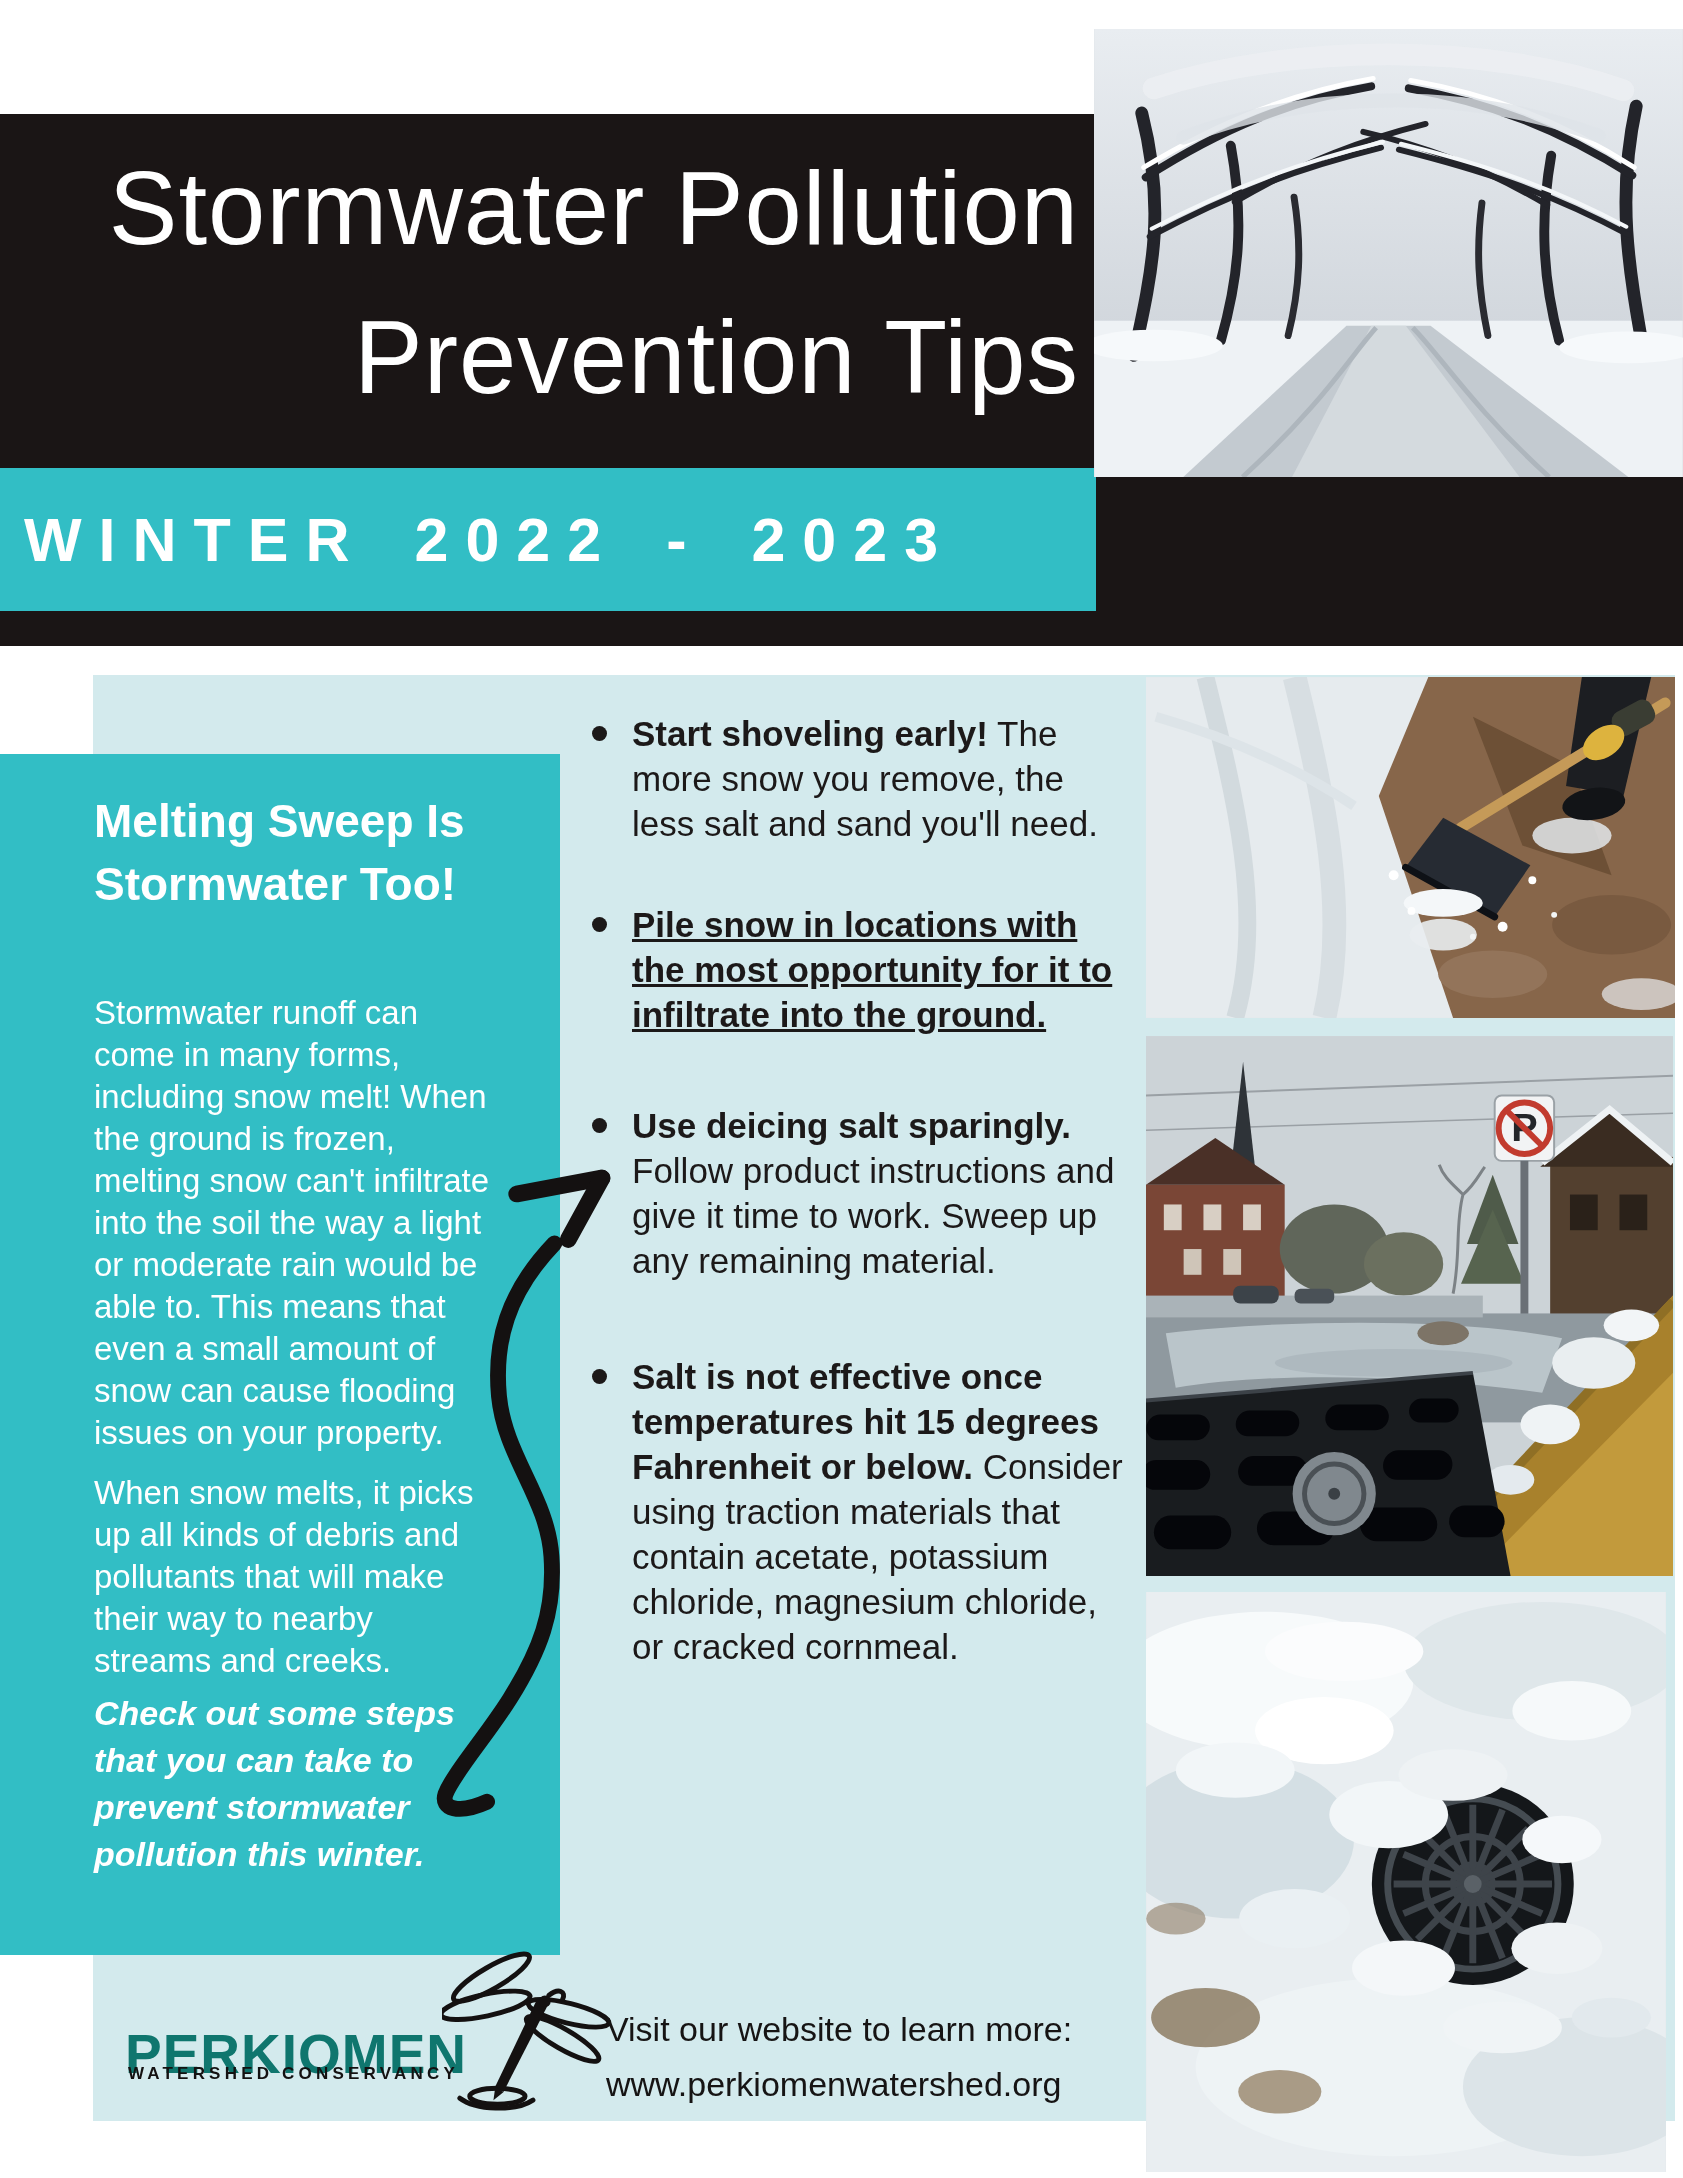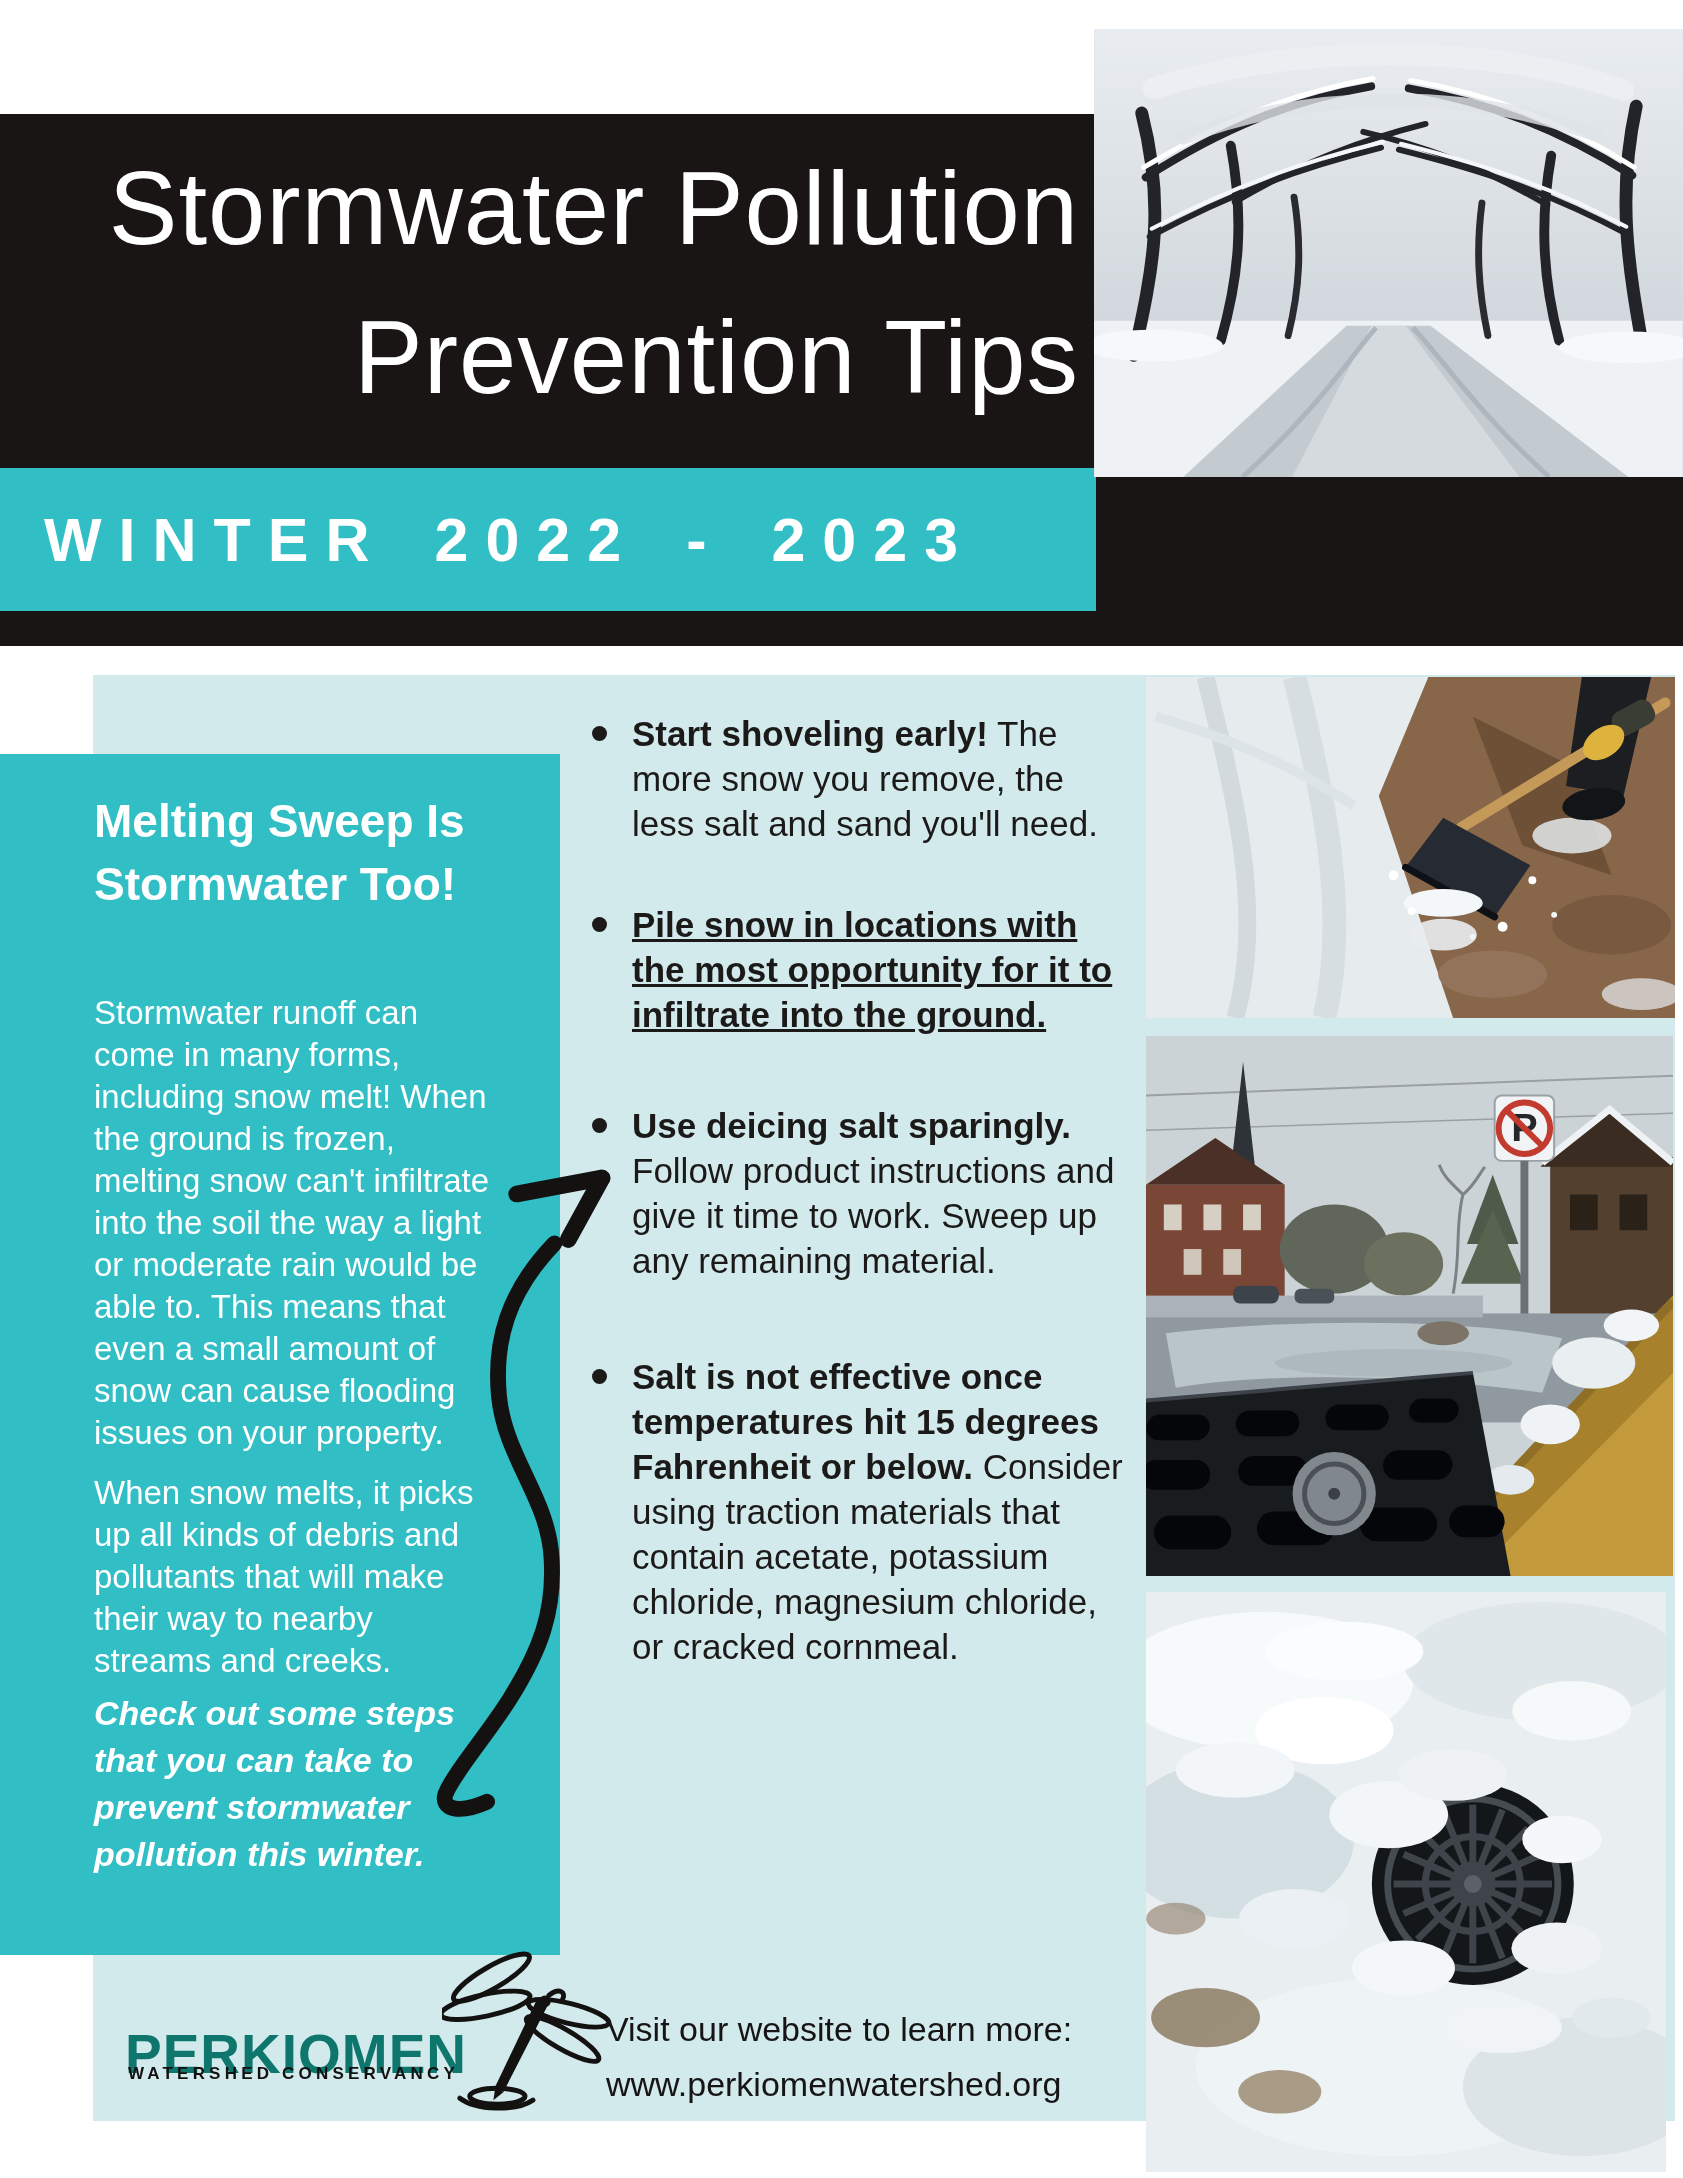--- a/index.html
+++ b/index.html
@@ -13,21 +13,21 @@
   .black-banner{left:0;top:114px;width:1683px;height:532px;background:#1a1515;}
   .title{
     left:0;top:134px;width:1079px;text-align:right;color:#ffffff;
     font-size:103px;line-height:149px;font-weight:400;letter-spacing:1px;
   }
   .season-band{
     left:0;top:468px;width:1096px;height:143px;background:#32bec5;
     display:flex;align-items:center;
   }
   .season-band span{
-    padding-left:44px;color:#ffffff;font-size:61px;font-weight:700;
+    padding-left:24px;color:#ffffff;font-size:61px;font-weight:700;
     letter-spacing:17px;word-spacing:14px;white-space:nowrap;
   }
   
   .panel{left:93px;top:675px;width:1582px;height:1446px;background:#d3eaed;}
   .intro-box{left:0;top:754px;width:560px;height:1201px;background:#32bec5;}
   .intro-head{
     left:94px;top:790px;width:436px;color:#ffffff;
     font-size:46px;line-height:63px;font-weight:700;
   }
   .intro-p{left:94px;width:441px;color:#ffffff;font-size:33px;line-height:42px;white-space:pre-line;}

